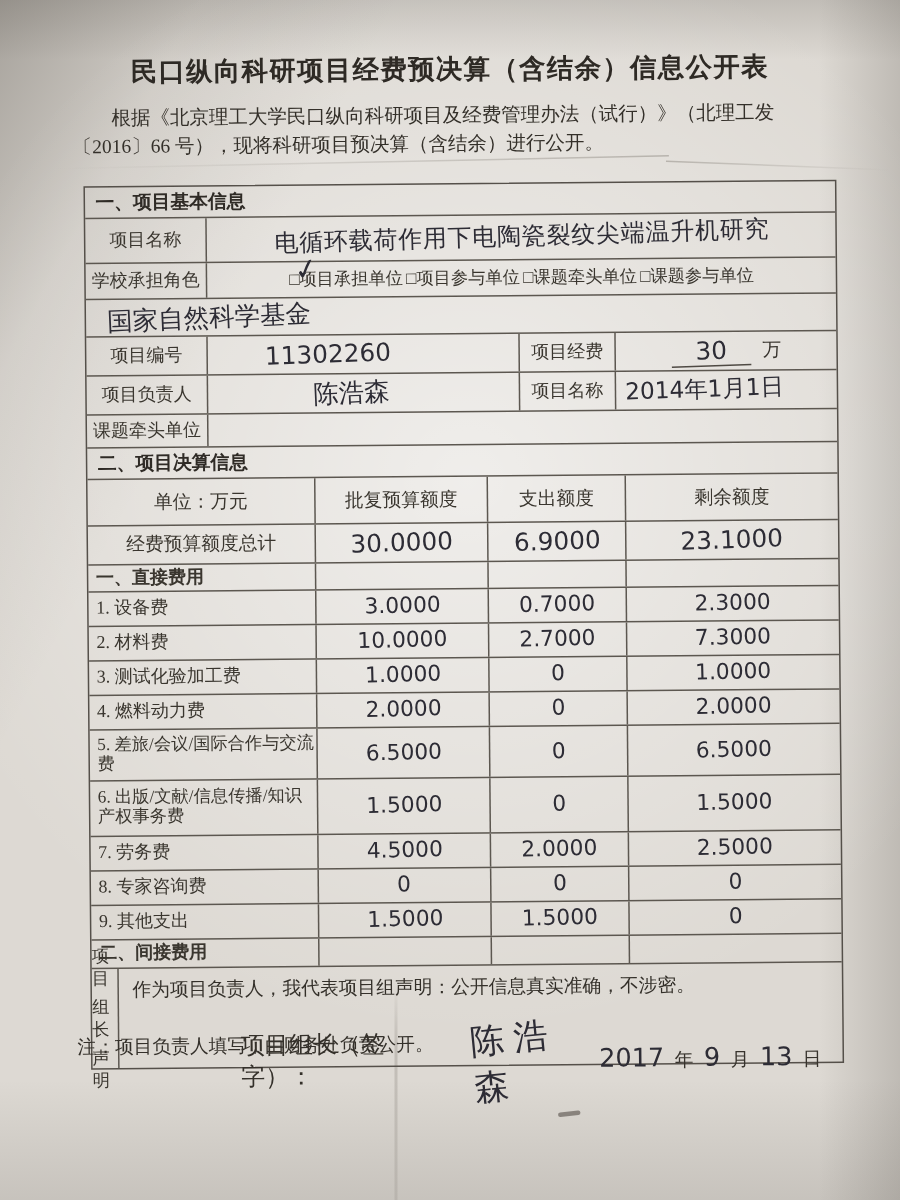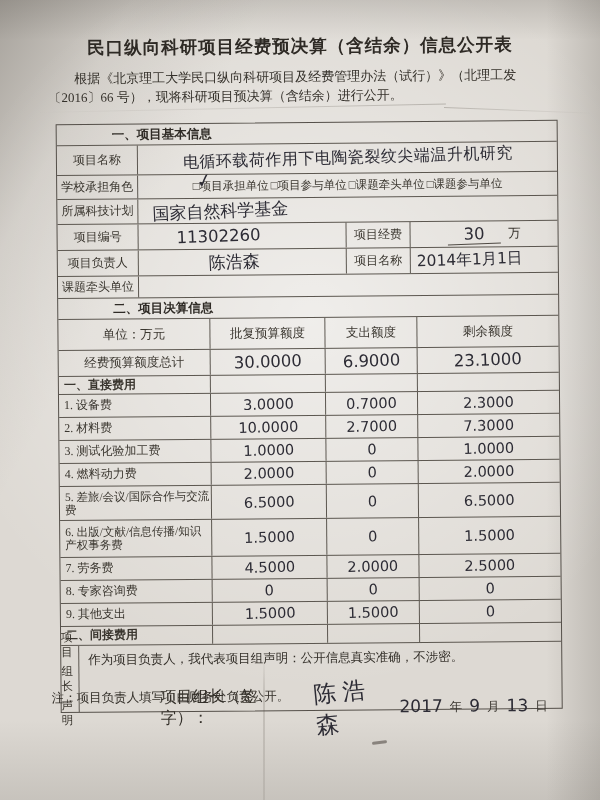--- a/index.html
+++ b/index.html
@@ -15,21 +15,21 @@
   .title{margin-top:34px;text-align:center;font-size:17.5px;font-weight:bold;letter-spacing:1px;color:#2e2a25;}
   .intro{margin:10px 48px 0 48px;font-size:13px;line-height:1.45;color:#34302a;}
   .intro .l1{text-indent:2em;white-space:nowrap;}
   .intro .l2{white-space:nowrap;}
   .sheet{position:absolute;left:55px;top:122px;width:500px;border:1.6px solid #55504a;}
   .tr{display:flex;border-top:1px solid #5c5750;align-items:stretch;}
   .tr:first-child{border-top:none;}
   .tc{border-left:1px solid #5c5750;display:flex;align-items:center;box-sizing:border-box;}
   .tc:first-child{border-left:none;}
   .sec{font-family:"Liberation Sans",sans-serif;font-weight:bold;font-size:12.5px;
-       padding:2px 0 2px 7px;display:flex;align-items:center;color:#2f2b26;margin-left:48px;}
+       padding:2px 0 2px 7px;display:flex;align-items:center;color:#2f2b26;}
   .lab{justify-content:center;font-size:12px;color:#3a362f;text-align:center;line-height:1.15;}
   .lab-left{justify-content:flex-start;padding-left:5px;font-size:12px;color:#3a362f;line-height:1.12;}
   .cen{justify-content:center;text-align:center;}
   .s-lab{width:80px;}
   .s-val{flex:1;}
   .s-lab2{width:64px;}
   .s-val2{width:148px;}
   .c1{width:151px;} .c2{width:115px;} .c3{width:92px;} .c4{flex:1;}
   .hw{font-family:"DejaVu Sans",sans-serif;color:#2d2c35;}
   .hw-name{font-size:16px;letter-spacing:.5px;transform:rotate(-1.2deg);white-space:nowrap;}
@@ -96,21 +96,20 @@
         <div class="tc s-val opts">
           <span class="check">✓</span>
           <span class="opt"><span>□</span><span>项目承担单位</span></span>
           <span class="opt"><span>□</span><span>项目参与单位</span></span>
           <span class="opt"><span>□</span><span>课题牵头单位</span></span>
           <span class="opt"><span>□</span><span>课题参与单位</span></span>
         </div>
       </div>
 
       <div class="tr" style="height:24px">
-        <div class="tc s-lab lab">所属科技计划</div>
         <div class="tc s-val" style="padding-left:14px">
           <span class="hw hw-lg">国家自然科学基金</span>
         </div>
       </div>
 
       <div class="tr" style="height:25px">
         <div class="tc s-lab lab">项目编号</div>
         <div class="tc s-val" style="padding-left:38px">
           <span class="hw hw-big">11302260</span>
         </div>

